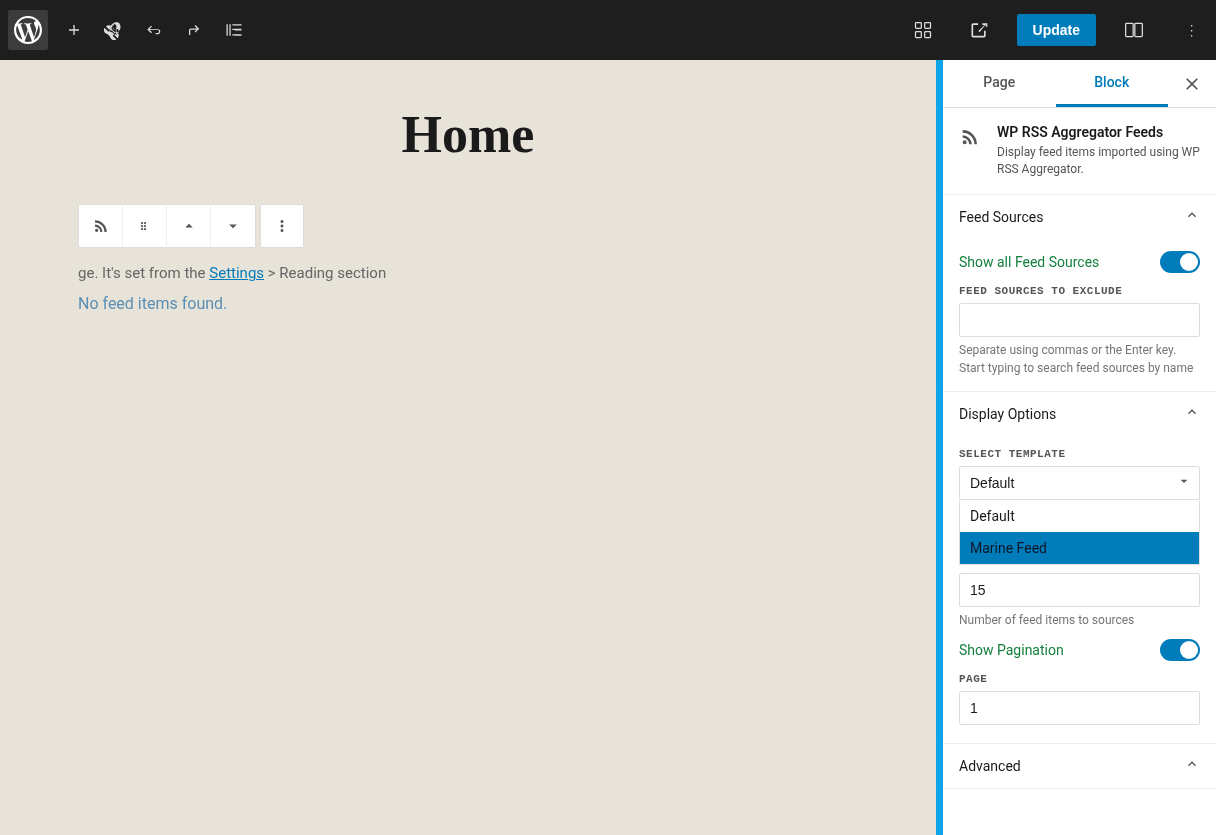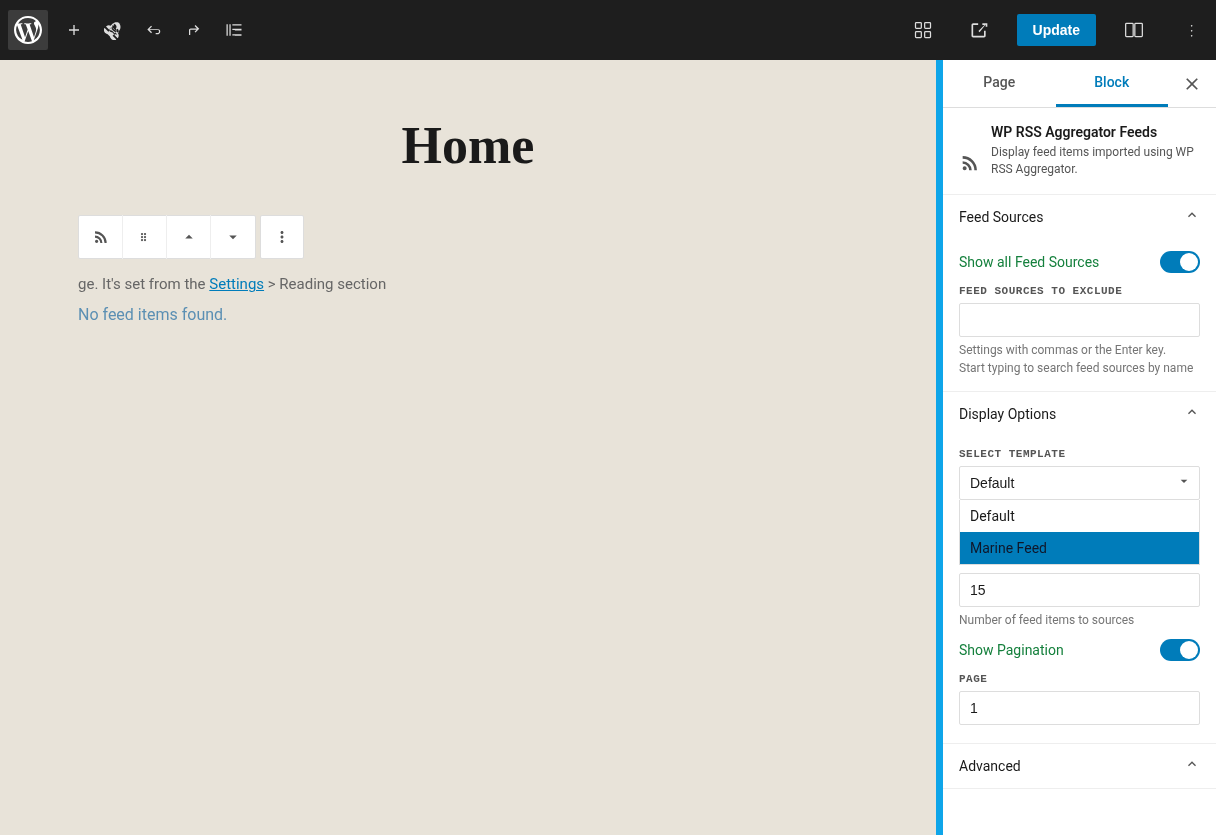--- a/index.html
+++ b/index.html
@@ -35,21 +35,21 @@
     
     .main-area {
       display: flex; flex: 1; overflow: hidden;
     }
 
     
     .canvas-area {
       flex: 1; background: #e8e3d9; overflow-y: auto; position: relative;
     }
     .canvas-inner {
-      padding: 40px 60px; max-width: 900px; margin: 16px auto;
+      padding: 40px 60px; max-width: 900px; margin: 5px auto;
     }
     .page-title {
       font-size: 52px; font-weight: 700; color: #1a1a1a; text-align: center;
       margin-bottom: 40px; font-family: Georgia, serif;
     }
 
     
     .block-toolbar-wrapper {
       display: flex; align-items: center; margin-bottom: 16px;
     }
@@ -94,21 +94,21 @@
       flex-shrink: 0;
     }
     .sidebar-close-btn svg { width: 20px; height: 20px; fill: currentColor; }
 
     .sidebar-content {
       flex: 1; overflow-y: auto; padding: 0;
     }
 
     
     .plugin-header {
-      display: flex; align-items: flex-end; padding: 16px; gap: 10px;
+      display: flex; align-items: flex-start; padding: 16px; gap: 16px;
       border-bottom: 1px solid #eee;
     }
     .plugin-icon { color: #555; flex-shrink: 0; margin-top: 2px; }
     .plugin-icon svg { width: 22px; height: 22px; fill: currentColor; }
     .plugin-title { font-size: 14px; font-weight: 600; color: #1a1a1a; margin-bottom: 4px; }
     .plugin-desc { font-size: 12px; color: #555; line-height: 1.4; }
 
     
     .section {
       border-bottom: 1px solid #eee;
@@ -337,21 +337,21 @@
         <div class="section-body">
           
           <div class="toggle-row">
             <span class="toggle-label">Show all Feed Sources</span>
             <div class="toggle"></div>
           </div>
 
           
           <label class="field-label">FEED SOURCES TO EXCLUDE</label>
           <input type="text" class="text-input" value="" placeholder="" style="">
-          <p class="helper-text">Settings with commas or the Enter key.</p>
+          <p class="helper-text">Separate using commas or the Enter key.</p>
           <p class="helper-text">Start typing to search feed sources by name</p>
         </div>
       </div>
 
       <div class="section">
         <div class="section-header">
           <span class="section-title">Display Options</span>
           <span class="section-chevron">
             <svg viewBox="0 0 24 24" fill="currentColor">
                 <path d="M7.41 15.41L12 10.83l4.59 4.58L18 14l-6-6-6 6z"></path>

